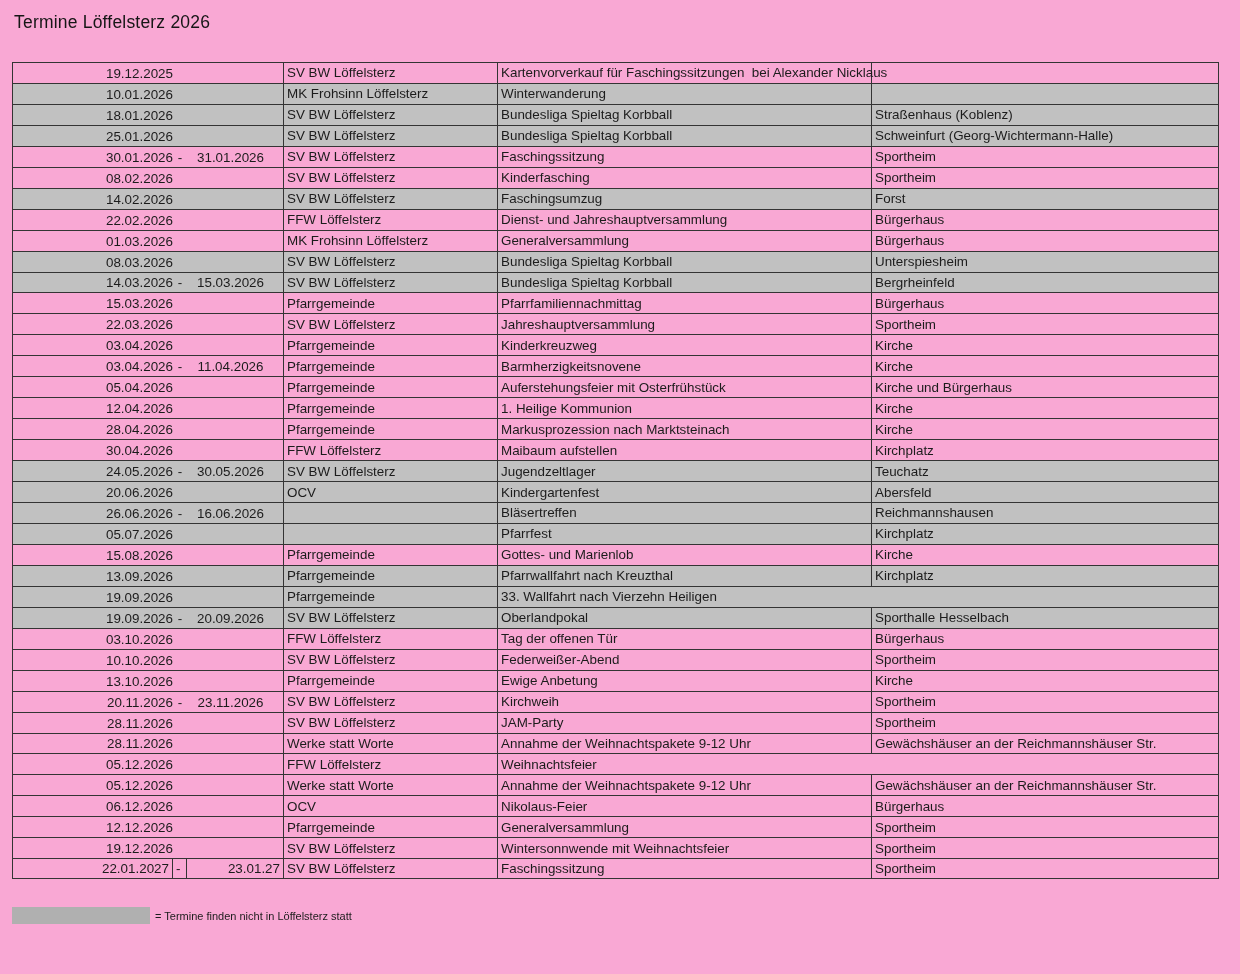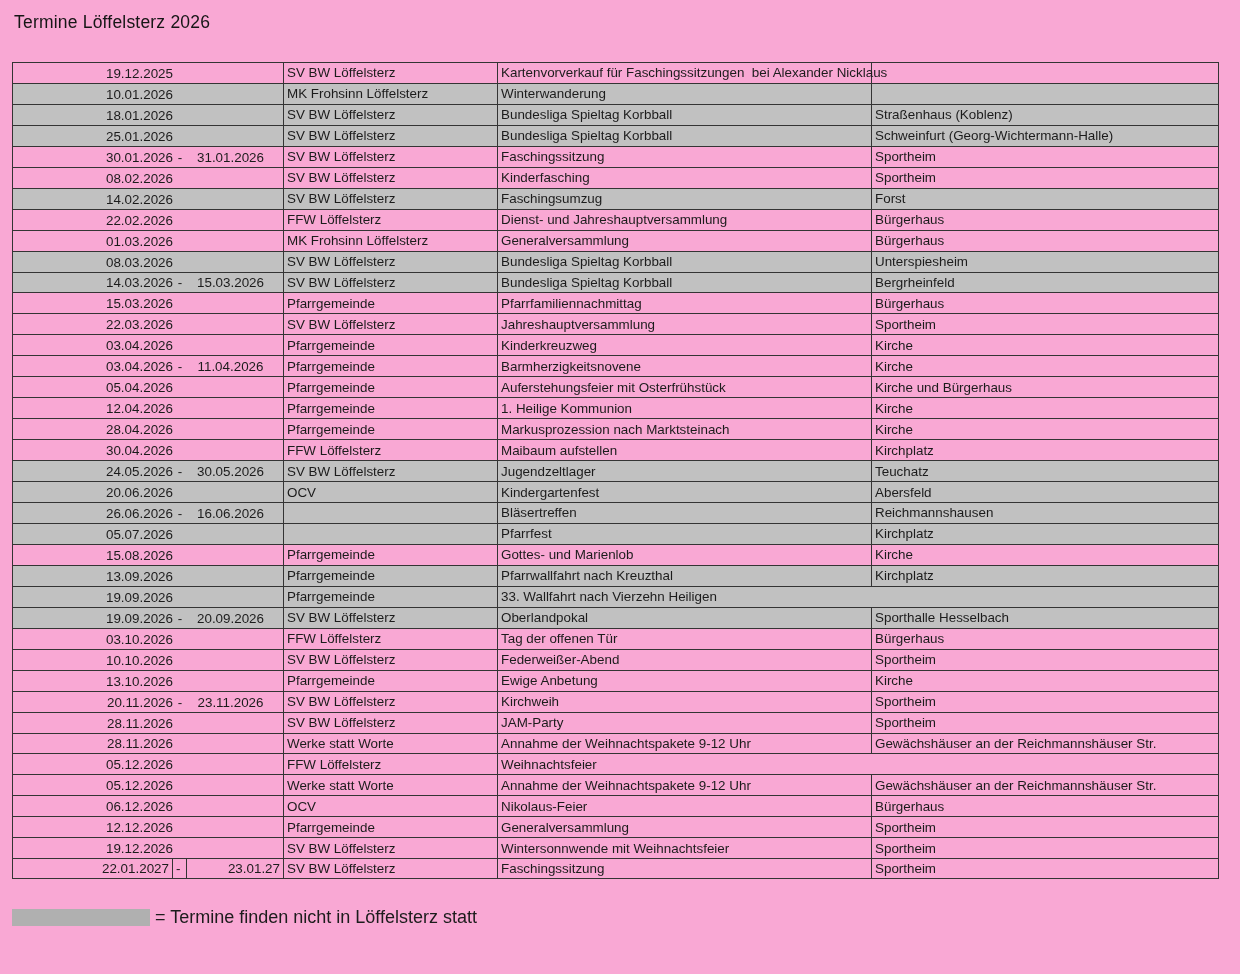--- a/index.html
+++ b/index.html
@@ -61,21 +61,21 @@
     top: 907px;
     display: flex;
     align-items: center;
   }
   .legend-swatch {
     width: 138px;
     height: 17px;
     background: #b0b0b0;
   }
   .legend-text {
-    font-size: 18px;
+    font-size: 11px;
     margin-left: 5px;
     color: #1c1c1c;
   }
 </style>
 </head>
 <body>
 
 <div class="page">
 
   <h1 class="title">Termine Löffelsterz 2026</h1>

